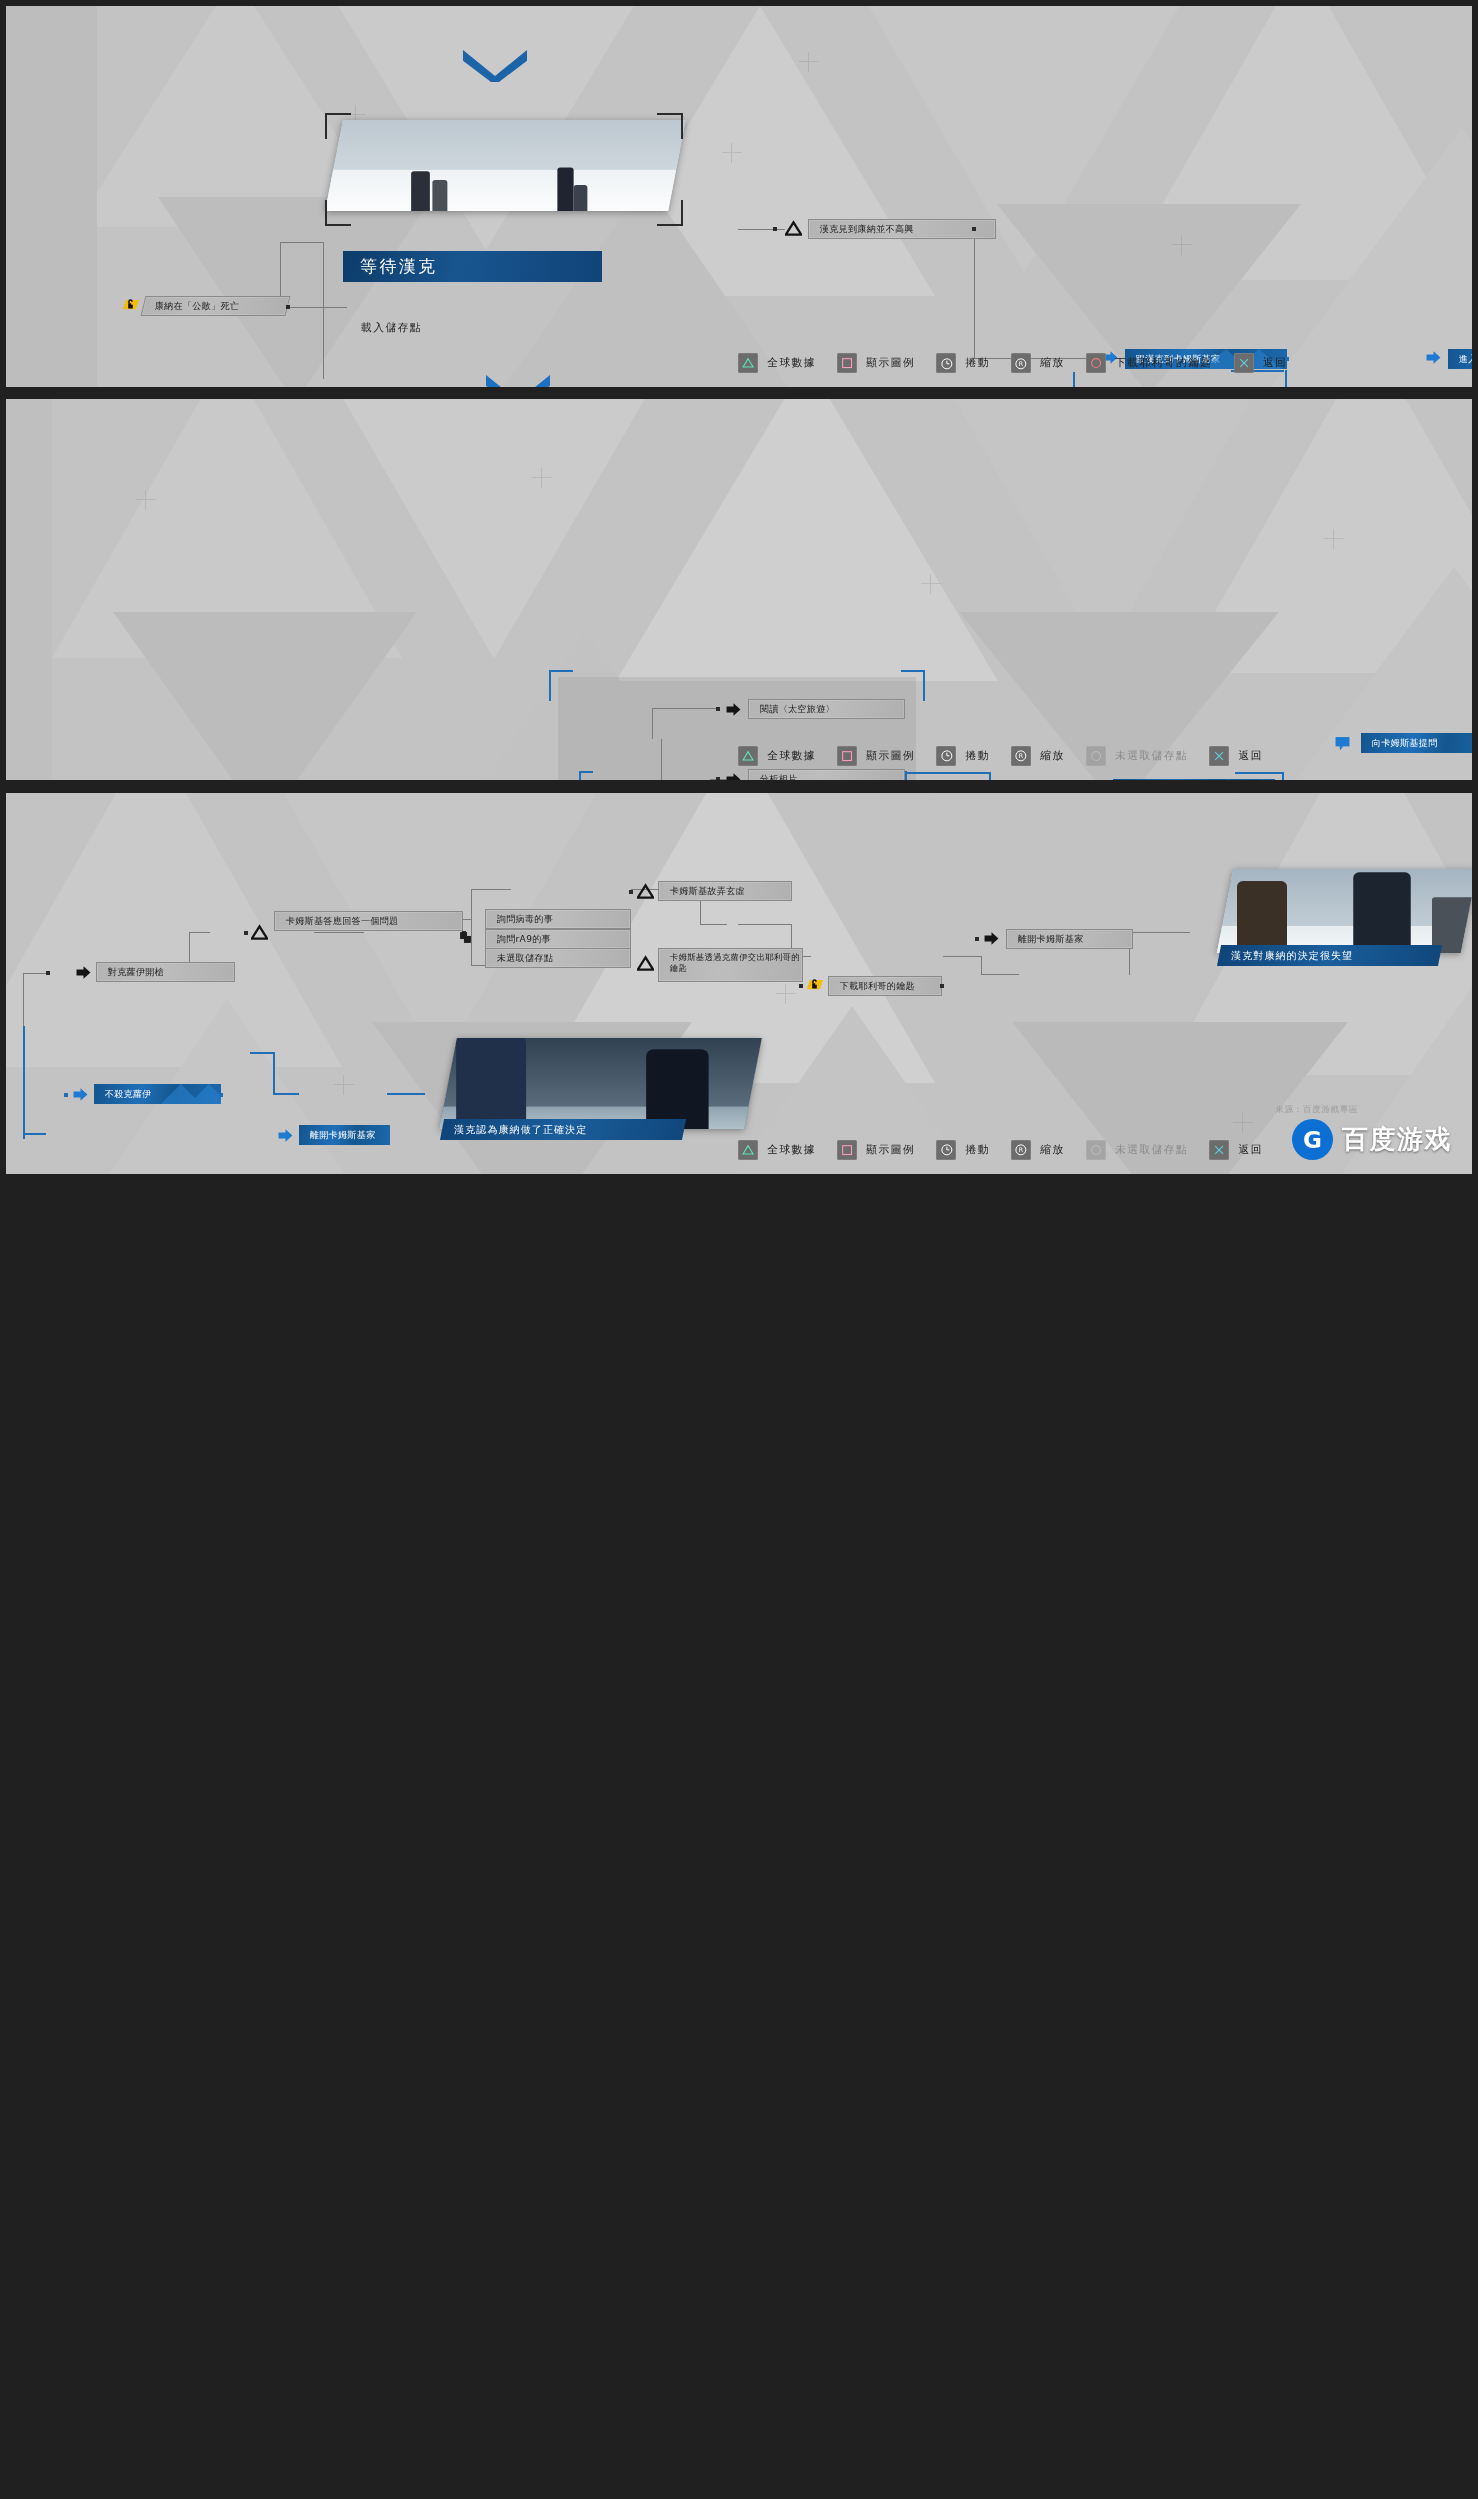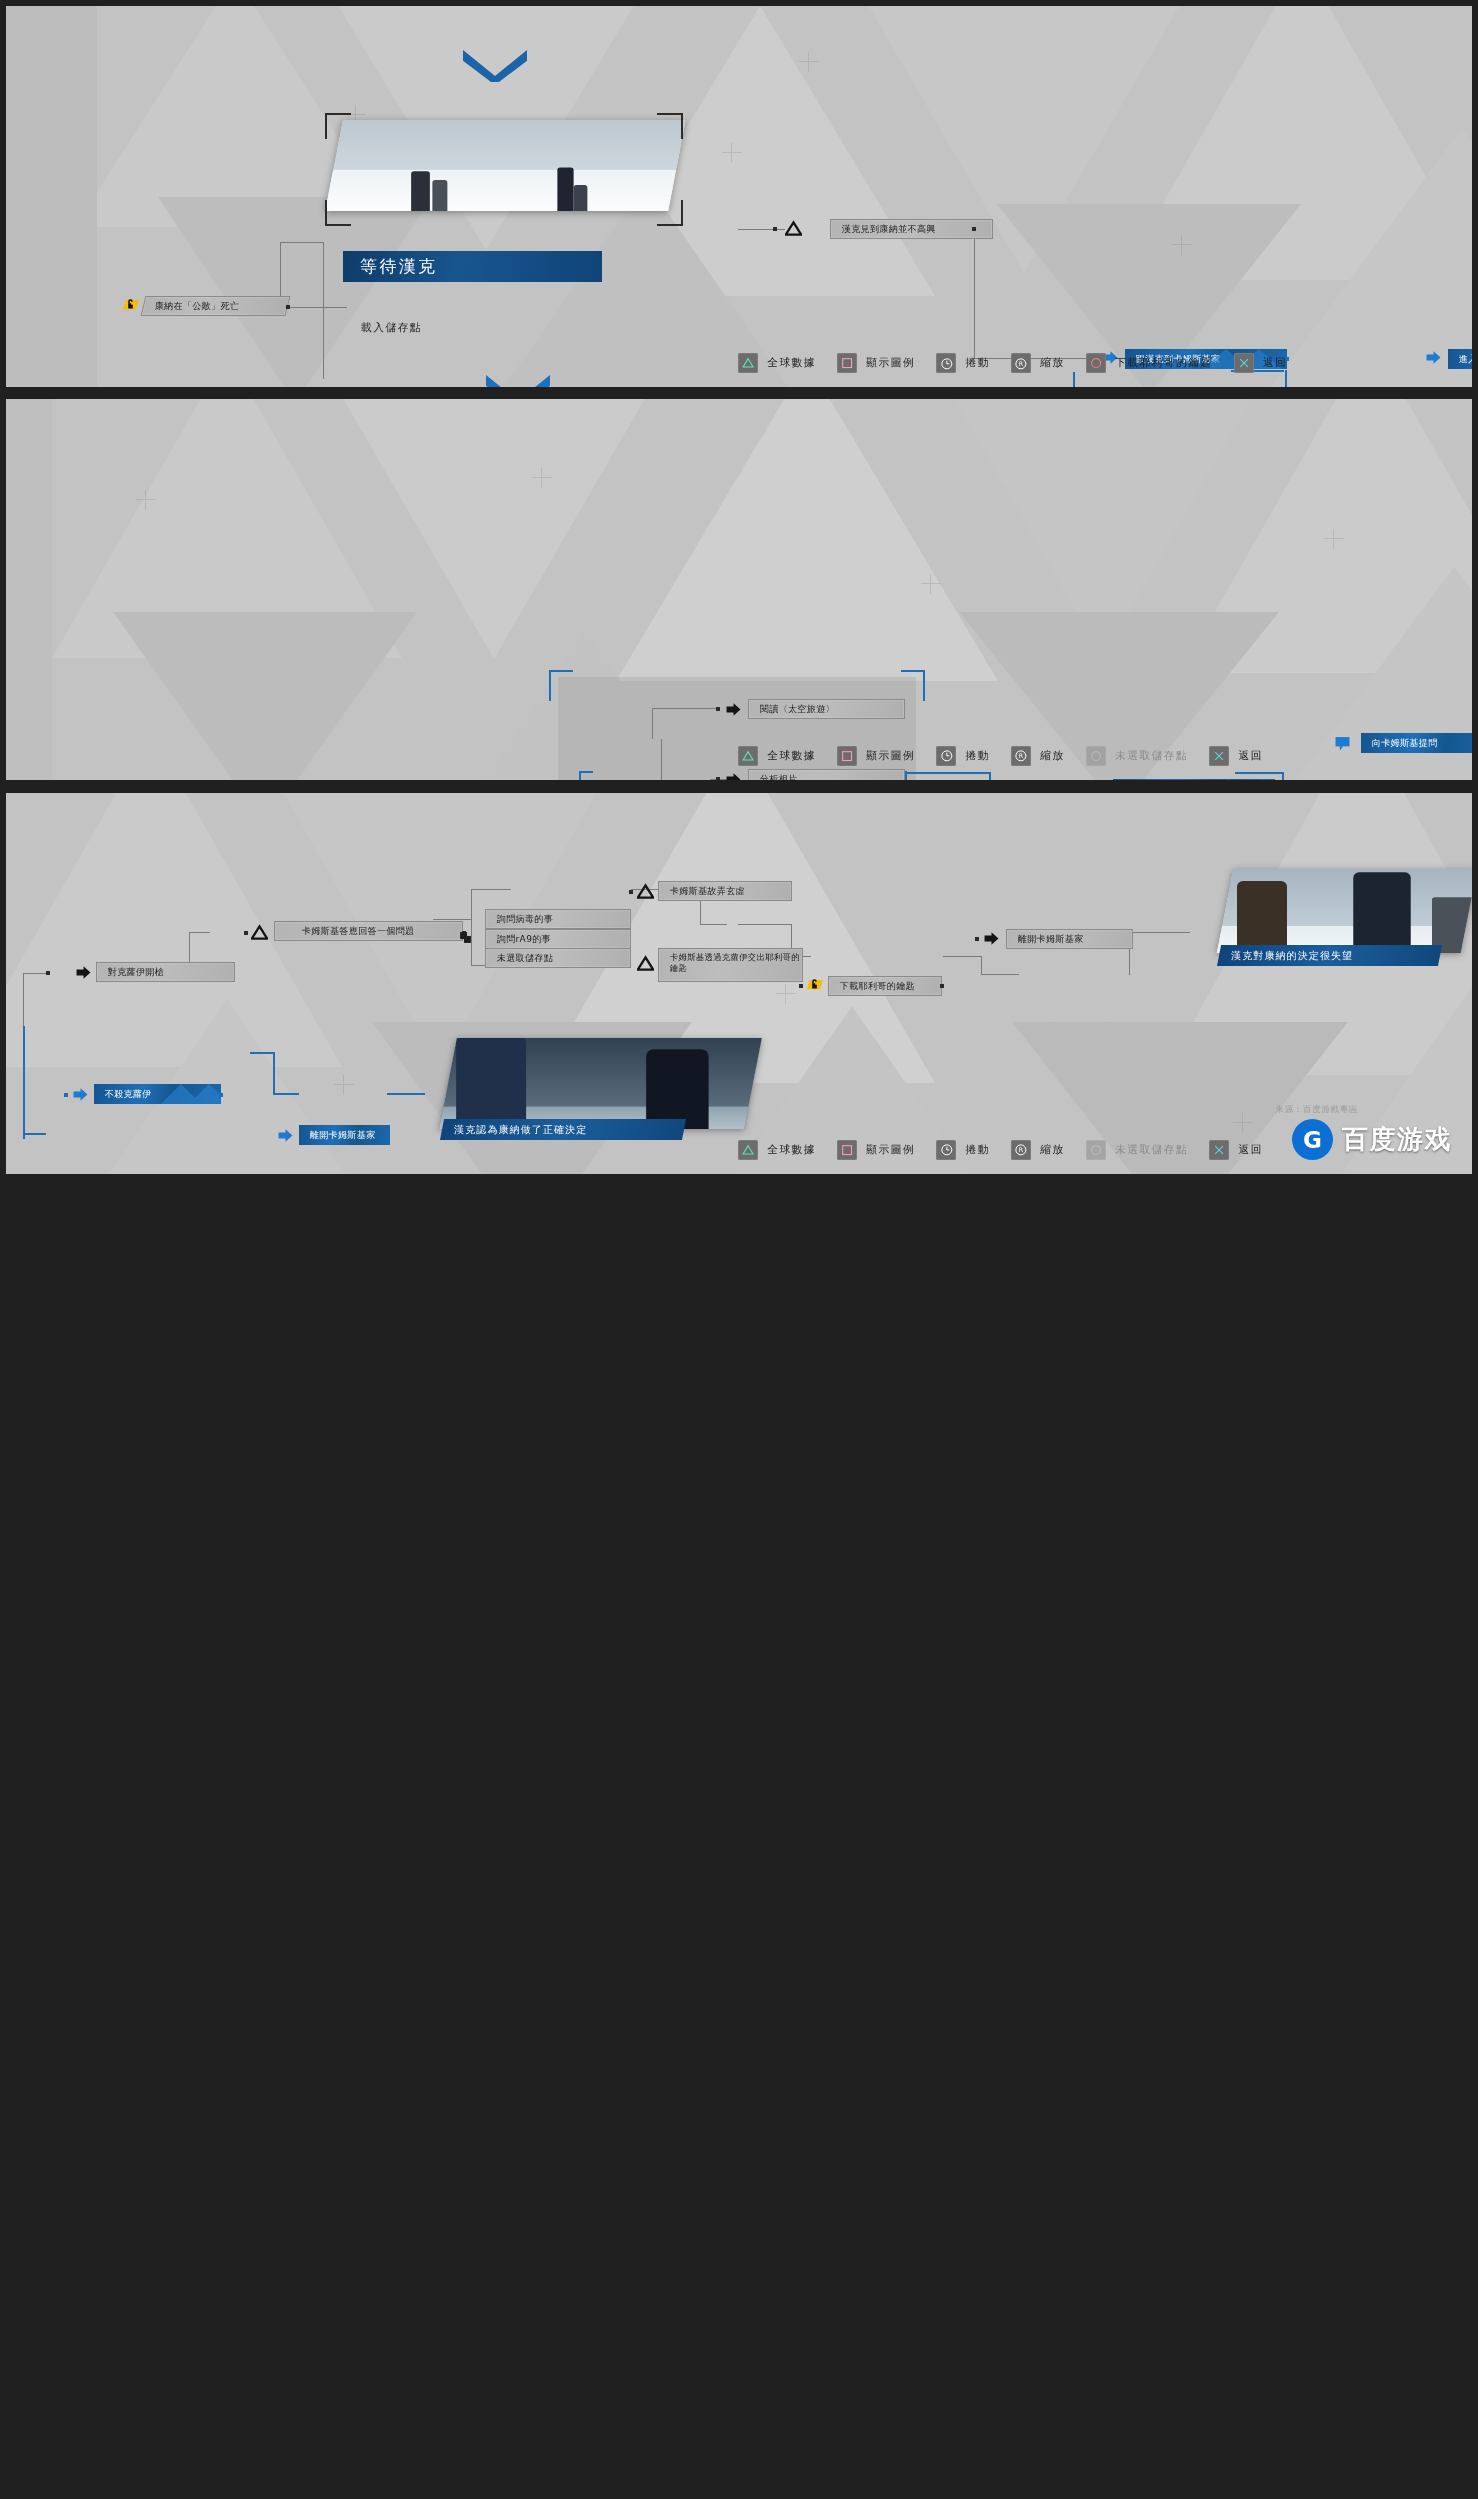--- a/index.html
+++ b/index.html
@@ -195,21 +195,21 @@
     <div class="node n-grey skew" style="left:137px;top:290px;width:145px;">
       <span class="lbl">康納在「公敵」死亡</span>
     </div>
     <div class="dot" style="left:280px;top:299px;"></div>
 
     <span class="mk" style="left:779px;top:214px;">
       <svg viewBox="0 0 22 22">
           <polygon points="11,3 21,19 1,19" fill="none" stroke="#141414" stroke-width="3"></polygon>
         </svg>
     </span>
-    <div class="node n-grey" style="left:824px;top:213px;width:163px;">
+    <div class="node n-grey" style="left:802px;top:213px;width:188px;">
       <span class="lbl">漢克見到康納並不高興</span>
     </div>
     <div class="dot" style="left:767px;top:221px;"></div>
     <div class="dot" style="left:966px;top:221px;"></div>
 
     <span class="mk" style="left:1096px;top:343px;">
       <svg viewBox="0 0 22 22">
           <polygon points="2,7 11,7 11,3 20,11 11,19 11,15 2,15" fill="#1f7ad1"></polygon>
         </svg>
     </span>
@@ -506,21 +506,21 @@
     <div class="node n-grey" style="left:90px;top:169px;width:139px;">
       <span class="lbl">對克蘿伊開槍</span>
     </div>
     <div class="dot" style="left:40px;top:178px;"></div>
 
     <span class="mk" style="left:245px;top:131px;">
       <svg viewBox="0 0 22 22">
           <polygon points="11,3 21,19 1,19" fill="none" stroke="#141414" stroke-width="3"></polygon>
         </svg>
     </span>
-    <div class="node n-grey" style="left:268px;top:128px;width:189px;padding-left:16px;">
+    <div class="node n-grey" style="left:268px;top:118px;width:189px;">
       <span class="lbl">卡姆斯基答應回答一個問題</span>
     </div>
     <div class="dot" style="left:238px;top:138px;"></div>
     <div class="dot" style="left:456px;top:138px;"></div>
 
     <span class="mk" style="left:451px;top:136px;">
       <svg viewBox="0 0 22 22">
           <rect x="4" y="4" width="9" height="9" fill="#1d1d1d"></rect>
           <rect x="9" y="9" width="9" height="9" fill="#1d1d1d"></rect>
         </svg>

